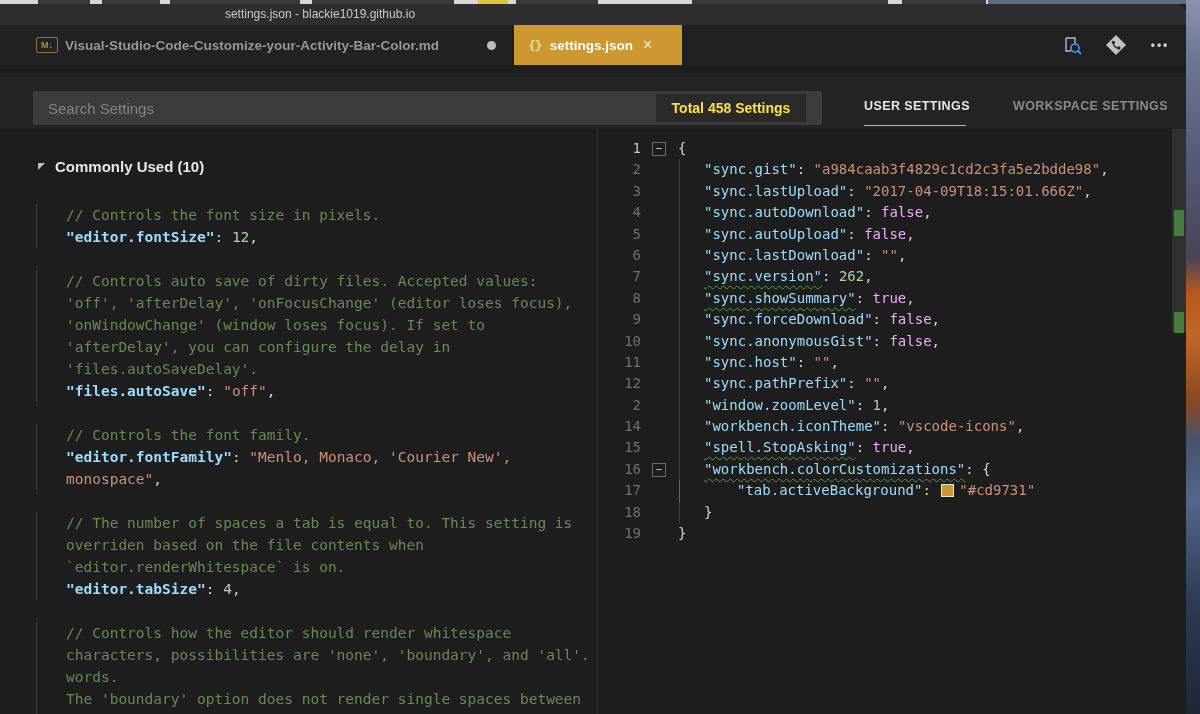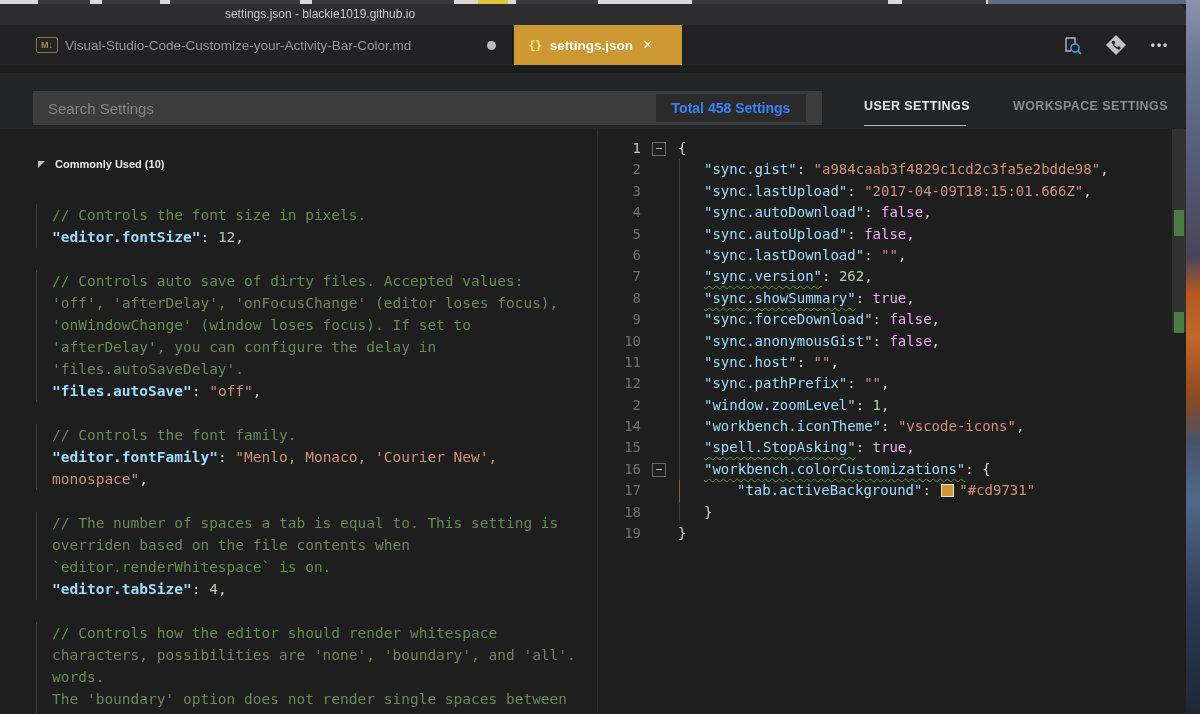--- a/index.html
+++ b/index.html
@@ -19,52 +19,52 @@
 
   
   #title-bar{position:absolute;left:0;top:0;width:100%;height:21px;background:#2e2e30;}
   #title-bar span{position:absolute;left:0;top:3px;width:640px;text-align:center;font-size:12px;color:#c9c9c9;}
 
   
   #tab-bar{position:absolute;left:0;top:21px;width:100%;height:40px;background:#212123;}
   .tab{position:absolute;top:0;height:40px;display:flex;align-items:center;}
   #tab-md{left:0;width:513px;background:#222224;border-right:1px solid #19191a;padding-left:36px;box-sizing:border-box;}
   #md-icon{width:20px;height:14px;border:1px solid #8a7544;border-radius:2px;color:#ab8f4d;font-size:9px;font-weight:bold;display:flex;align-items:center;justify-content:center;flex:none;}
-  #tab-md .tab-label{color:#979797;font-size:13.5px;margin-left:7px;white-space:nowrap;}
+  #tab-md .tab-label{color:#979797;font-size:13.5px;margin-left:7px;white-space:nowrap;font-weight:bold;}
   #modified-dot{position:absolute;right:16px;top:16px;width:9px;height:9px;border-radius:50%;background:#bcbcbc;}
   #tab-json{left:514px;width:168px;background:#cd9731;padding-left:14px;box-sizing:border-box;}
   #json-icon{color:#eae28b;font-family:"DejaVu Sans Mono",monospace;font-size:13px;font-weight:bold;letter-spacing:-1px;}
   #tab-json .tab-label{color:#ffffff;font-size:13.5px;font-weight:600;margin-left:8px;}
   #close-icon{color:#f4f4f4;font-size:16px;margin-left:10px;line-height:14px;cursor:pointer;}
 
   .tab-actions{position:absolute;right:14px;top:0;height:40px;display:flex;align-items:center;gap:20px;}
   .action-icon{width:24px;height:24px;display:flex;align-items:center;justify-content:center;}
   #more-actions{color:#cdcdcd;font-size:12px;letter-spacing:2px;font-weight:bold;}
 
   
   #settings-header{position:absolute;left:0;top:69px;width:100%;height:64px;background:#232425;}
   #search-input{position:absolute;left:33px;top:18px;width:789px;height:34px;background:#3c3c3c;border:none;outline:none;box-sizing:border-box;padding:0 160px 0 15px;color:#cccccc;font-size:15px;font-family:"Liberation Sans",sans-serif;}
   #search-input::placeholder{color:#848484;}
-  #total-badge{position:absolute;left:656px;top:21px;width:150px;height:28px;background:#2a2a2b;color:#3b82f6;font-size:14px;font-weight:600;display:flex;align-items:center;justify-content:center;}
+  #total-badge{position:absolute;left:656px;top:21px;width:150px;height:28px;background:#2a2a2b;color:#fde047;font-size:14px;font-weight:600;display:flex;align-items:center;justify-content:center;}
   .scope-tab{position:absolute;top:26px;font-size:12.5px;font-weight:bold;letter-spacing:.4px;cursor:pointer;}
   #tab-user{left:864px;color:#e7e7e7;}
   #tab-workspace{left:1005px;color:#8b8b8b;margin-left:8px;}
   #user-underline{position:absolute;left:864px;top:52px;width:102px;height:1px;background:#b8b8b8;}
 
   
   #editors{position:absolute;left:0;top:125px;width:1186px;height:589px;background:#1e1e1e;}
   #editor-divider{position:absolute;left:597px;top:0;width:1px;height:589px;background:#333336;}
 
   
   #left-editor{position:absolute;left:0;top:0;width:596px;height:589px;overflow:hidden;font-family:"DejaVu Sans Mono",monospace;font-size:14.5px;}
   #group-header{position:absolute;left:38px;top:29px;display:flex;align-items:center;font-family:"Liberation Sans",sans-serif;}
   #collapse-arrow{width:0;height:0;border-top:7px solid #bfbfbf;border-right:7px solid transparent;margin-right:10px;}
-  #group-header b{color:#e7e7e7;font-size:11px;}
+  #group-header b{color:#e7e7e7;font-size:15px;}
   #left-code{position:absolute;left:0;top:75px;}
-  .block{border-left:1px solid #3c3c3c;margin-left:36px;padding-left:15px;margin-bottom:22px;}
+  .block{border-left:1px solid #3c3c3c;margin-left:36px;padding-left:29px;margin-bottom:22px;}
   .lline{height:22px;line-height:22px;white-space:pre;}
 
   
   #right-editor{position:absolute;left:600px;top:0;width:572px;height:589px;overflow:hidden;font-family:"DejaVu Sans Mono",monospace;font-size:14px;}
   #right-lines{position:absolute;left:0;top:9px;width:100%;}
   .rline{position:relative;height:21.4px;line-height:21.4px;white-space:pre;}
   .lnum{position:absolute;left:0;top:0;width:41px;padding-right:6px;text-align:right;color:#6f6f6f;}
   .lnum.active{color:#c6c6c6;}
   .fold{position:absolute;left:52px;top:4px;width:12px;height:12px;}
   .fold.on{border:1px solid #6b6b6b;color:#c8c8c8;font-size:11px;line-height:11px;text-align:center;background:#1e1e1e;cursor:pointer;}

